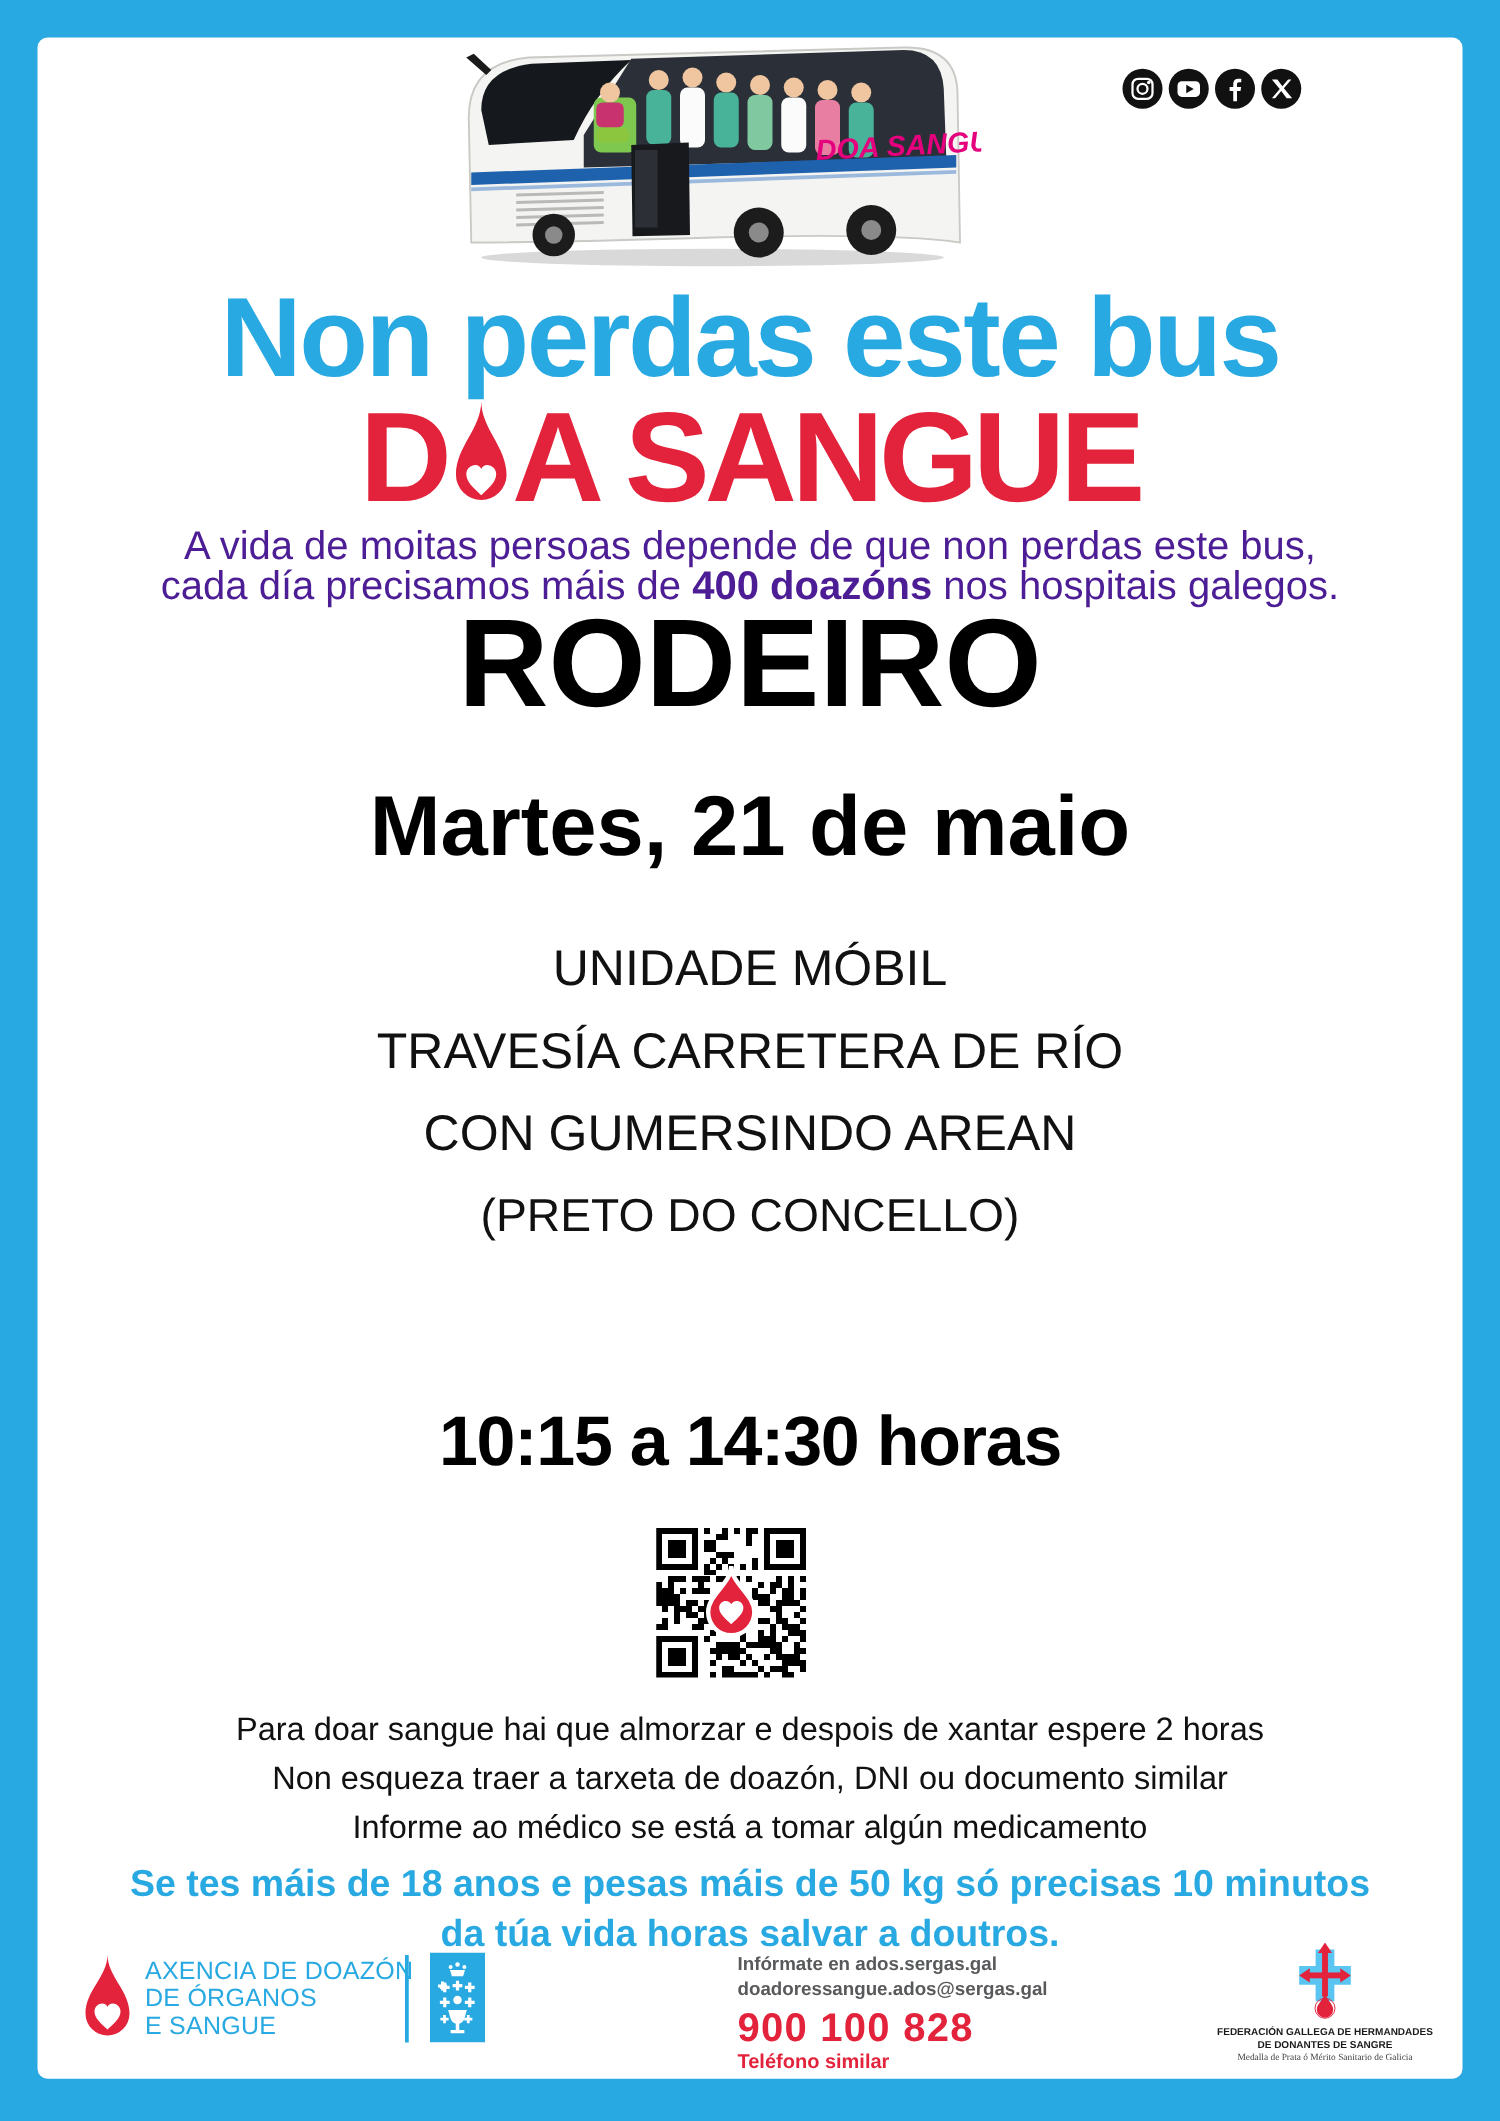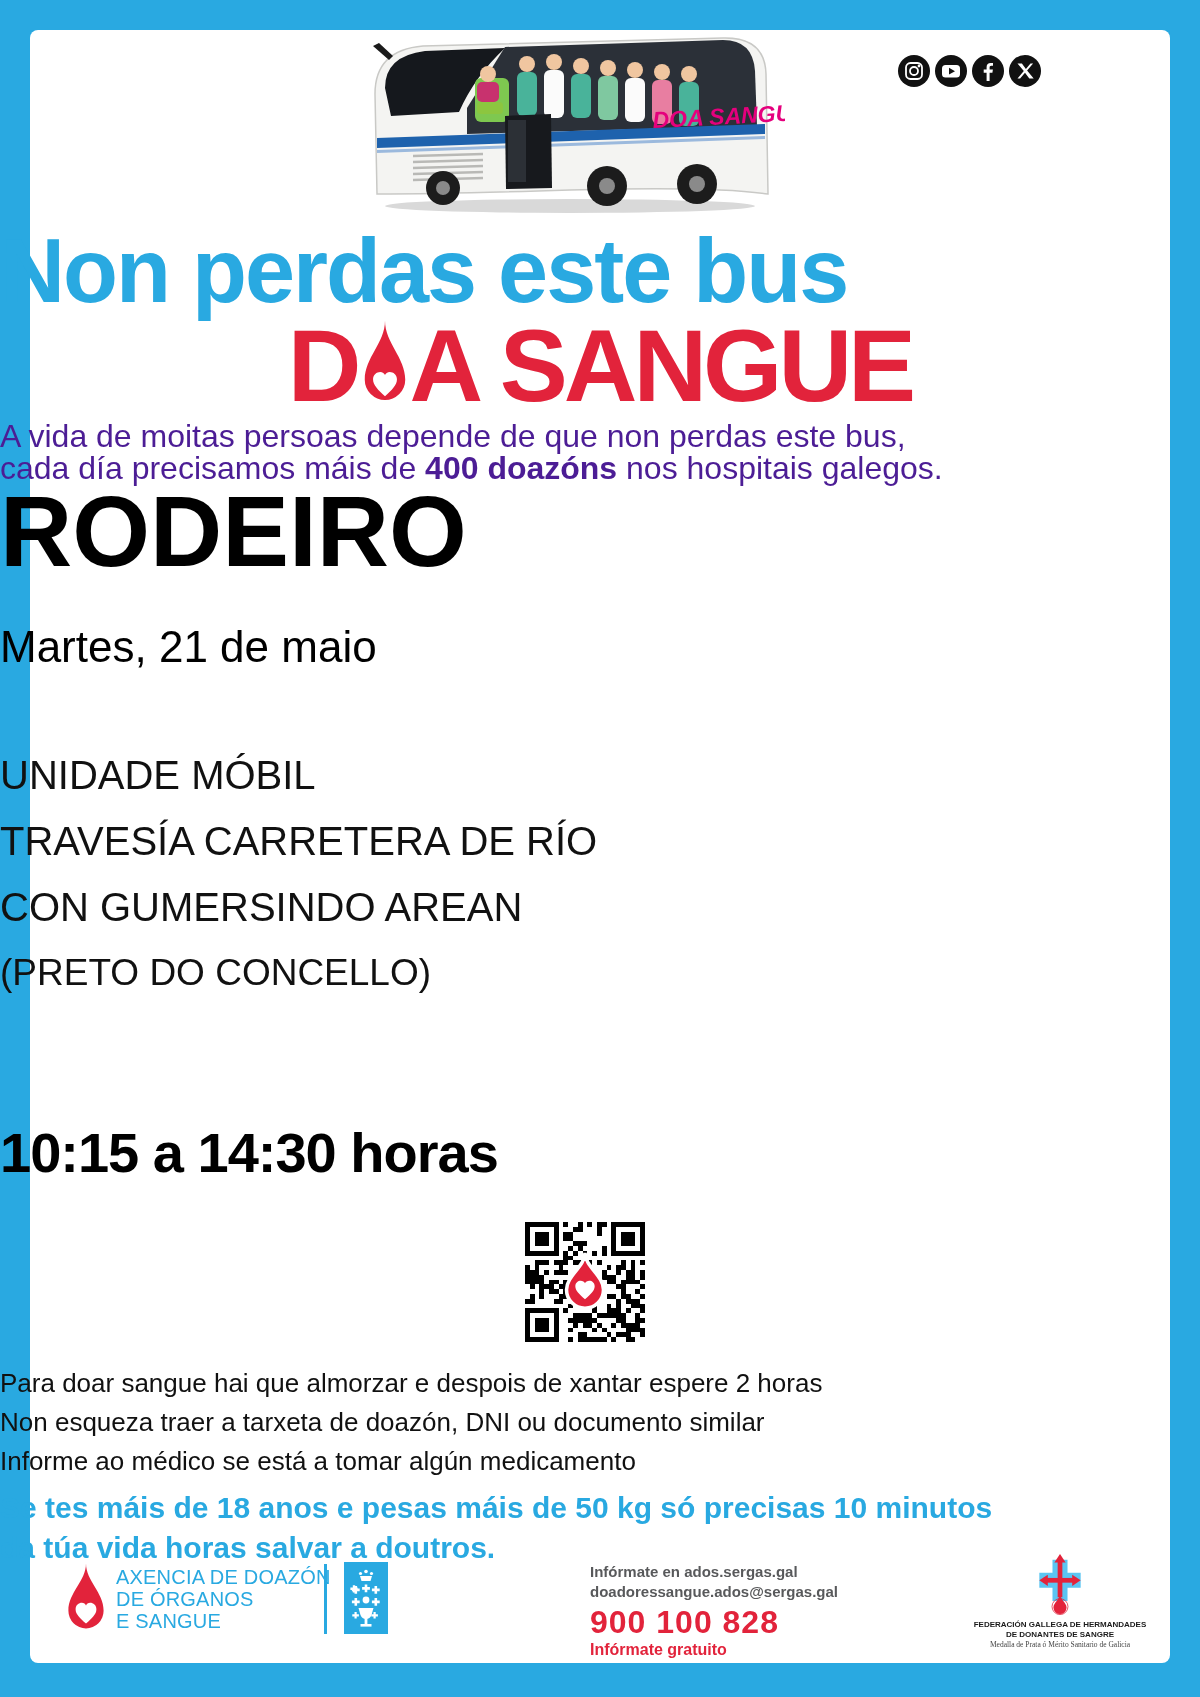--- a/index.html
+++ b/index.html
@@ -6,21 +6,21 @@
   .page{
     position:relative;width:1200px;height:1697px;margin:0 auto;
     background:#29A9E1;overflow:hidden;
     font-family:"Liberation Sans", sans-serif;
   }
   .inner{
     position:absolute;left:30px;top:30px;right:30px;bottom:34px;
     background:#ffffff;border-radius:8px;
   }
   .abs{position:absolute;}
-  .center{left:0;width:1200px;}
+  .center{left:0;width:1200px;text-align:center;}
 
   
   .bus-wrap{left:355px;top:16px;width:430px;height:200px;}
   .social{left:897px;top:54px;display:flex;gap:3px;}
   .social .sicon{width:34px;height:34px;}
 
   
   .headline{
     top:224px;font-size:90px;font-weight:bold;color:#29A9E1;
     letter-spacing:-2px;line-height:1.05;
@@ -31,21 +31,21 @@
     font-size:102px;letter-spacing:-4px;line-height:0.88;
   }
   .logo-drop{width:46px;height:94px;margin:0 2px 0 4px;}
   .subtitle{
     top:420px;font-size:32px;color:#4c1d95;line-height:32px;
   }
   .subtitle b{font-weight:bold;}
 
   
   .town{top:474px;font-size:100px;font-weight:bold;color:#000;letter-spacing:0px;}
-  .date{top:622px;font-size:44px;font-weight:normal;color:#000;}
+  .date{top:622px;font-size:68px;font-weight:bold;color:#000;}
   .location{top:742px;font-size:40px;color:#111;line-height:66px;font-weight:400;}
   .location .paren{font-size:37px;}
   .hours{top:1120px;font-size:56px;font-weight:bold;color:#000;letter-spacing:-1px;}
 
   
   .qr{left:525px;top:1222px;width:120px;height:120px;}
   .qr svg.qr-canvas{position:absolute;left:0;top:0;}
   .qr .qr-drop{position:absolute;left:38px;top:28px;width:44px;height:60px;}
 
   
@@ -434,21 +434,21 @@
       <rect x="16.5" y="62" width="11" height="2.6"></rect>
       <path d="M10.5,52 h2.2 v2.2 h2.2 v2.2 h-2.2 v2.2 h-2.2 v-2.2 h-2.2 v-2.2 h2.2 Z" transform="translate(0,-2)"></path>
       <path d="M33.5,52 h2.2 v2.2 h2.2 v2.2 h-2.2 v2.2 h-2.2 v-2.2 h-2.2 v-2.2 h2.2 Z" transform="translate(-4,-2)"></path>
     </g>
   </svg>
 
   <div class="abs f-contact">
     <div class="web">Infórmate en ados.sergas.gal</div>
     <div class="email">doadoressangue.ados@sergas.gal</div>
     <div class="phone">900 100 828</div>
-    <div class="phone-note">Infórmate gratuito</div>
+    <div class="phone-note">Teléfono similar</div>
   </div>
 
   <div class="abs f-fed">
     <svg class="fed-icon" viewBox="0 0 60 66">
       <path d="M22,6 h16 v14 h14 v16 h-14 v14 h-16 v-14 h-14 v-16 h14 Z" fill="#5BC5F2"></path>
       <g fill="#E2233B">
         <rect x="27.5" y="6" width="5" height="40"></rect>
         <rect x="12" y="25.5" width="36" height="5"></rect>
         <path d="M30,0 L36,9 H24 Z"></path>
         <path d="M8,28 L17,22 V34 Z"></path>

